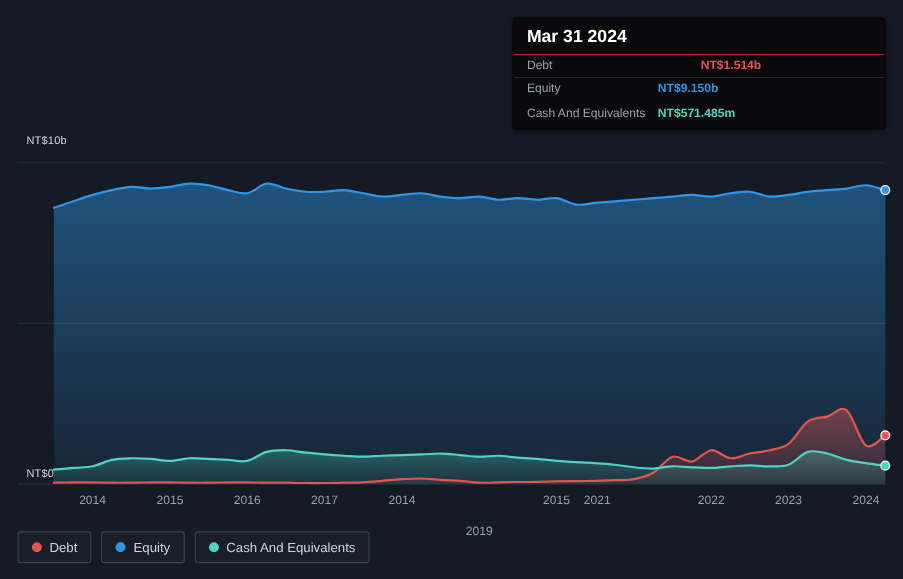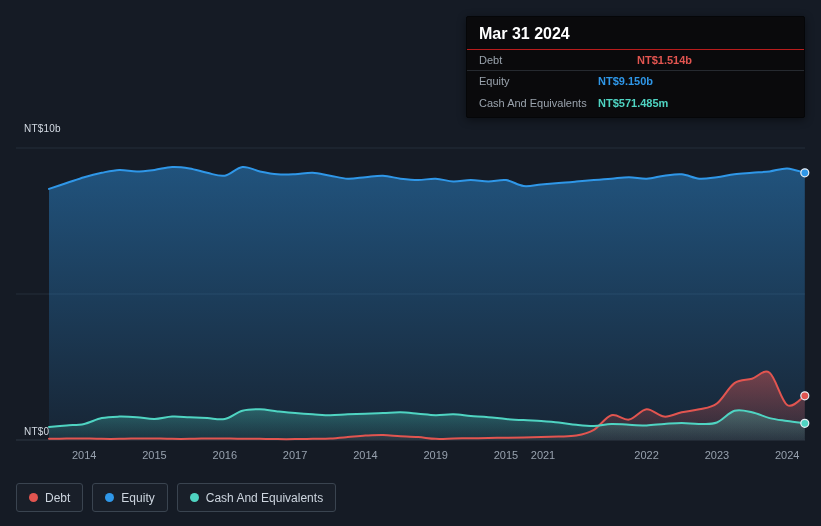--- a/index.html
+++ b/index.html
@@ -104,21 +104,21 @@
   </svg>
 
 <div class="y-label bottom">NT$0</div>
 
 <div id="x-axis">
     <span class="tick" style="left: 84.191px;">2014</span>
     <span class="tick" style="left: 154.491px;">2015</span>
     <span class="tick" style="left: 224.791px;">2016</span>
     <span class="tick" style="left: 295.091px;">2017</span>
     <span class="tick" style="left: 365.391px;">2014</span>
-    <span class="tick" style="left: 435.691px;">2019</span>
+    <span class="tick" style="left: 435.691px; margin-top: 28px;">2019</span>
     <span class="tick" style="left: 505.991px;">2015</span>
     <span class="tick" style="left: 543px;">2021</span>
     <span class="tick" style="left: 646.591px;">2022</span>
     <span class="tick" style="left: 716.891px;">2023</span>
     <span class="tick" style="left: 787.191px;">2024</span>
   </div>
 
 <div class="legend">
   <div class="legend-pill">
     <span class="legend-dot" style="background: rgb(226, 85, 80);"></span>

